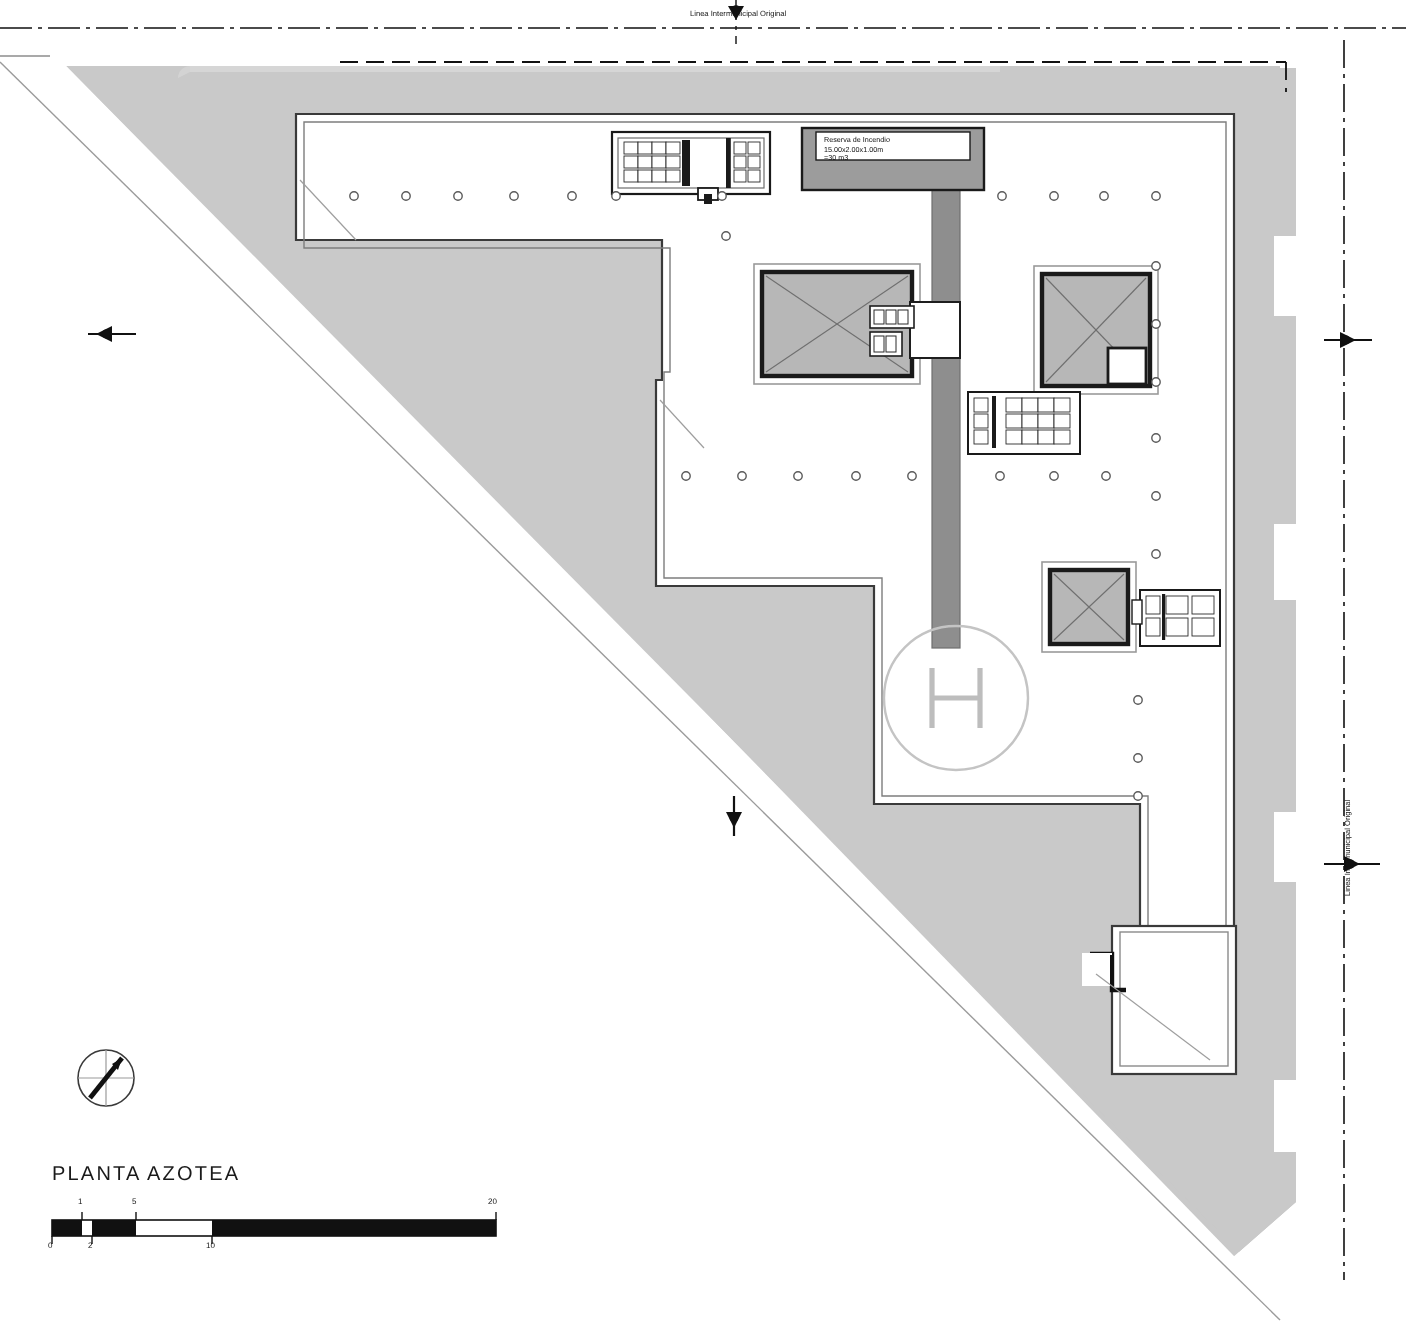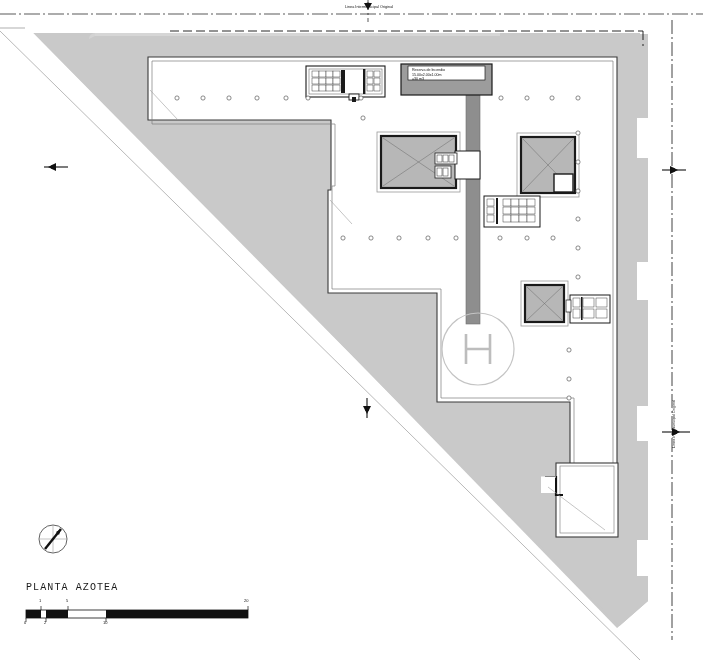--- a/index.html
+++ b/index.html
@@ -5,21 +5,21 @@
   html,body{margin:0;padding:0;background:#ffffff;}
   body{
     width:703px;height:667px;overflow:hidden;position:relative;
     font-family:"Liberation Sans", sans-serif;
     color:#111;
   }
   #plan{position:absolute;left:0;top:0;width:703px;height:667px;}
 
   .txt-title{
     position:absolute;
-    font-family:Liberation Mono, monospace;
+    font-family:Liberation Sans, sans-serif;
     font-size:10px;
     letter-spacing:1.1px;
     color:#1a1a1a;
     white-space:nowrap;
   }
   .txt-tiny{
     position:absolute;
     font-family:"Liberation Sans", sans-serif;
     font-size:3.6px;
     line-height:4.4px;

